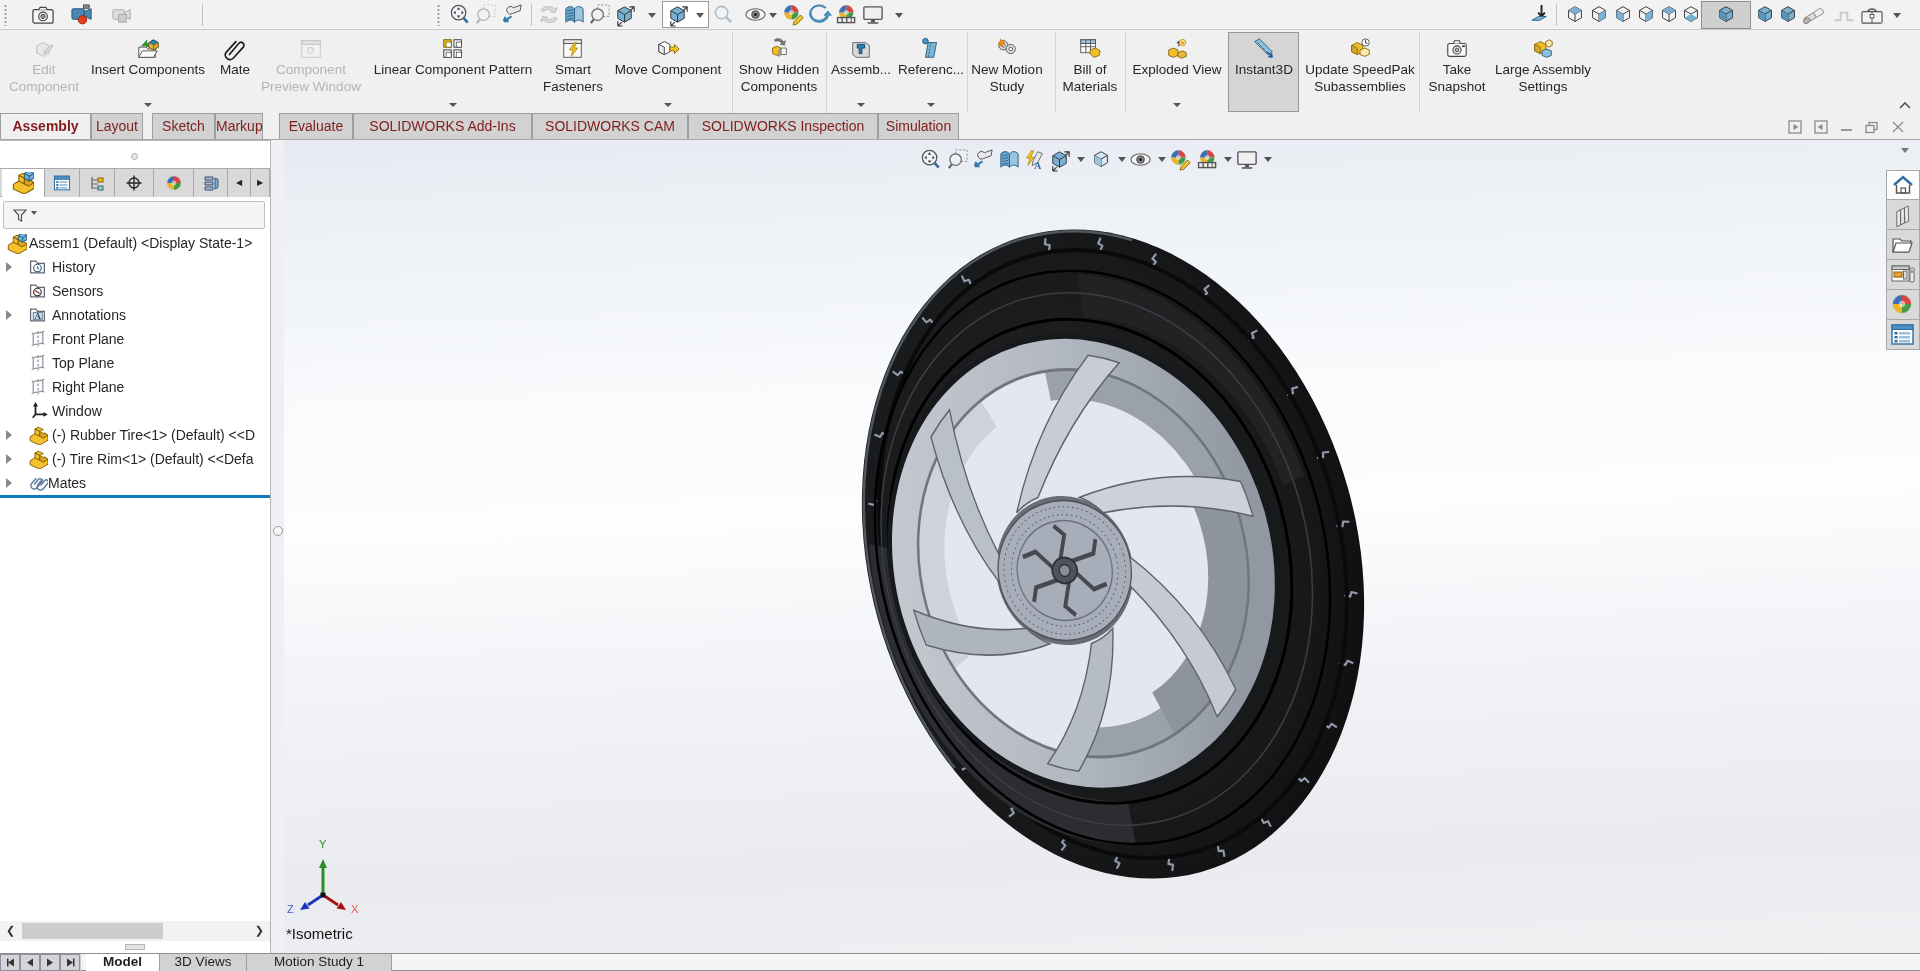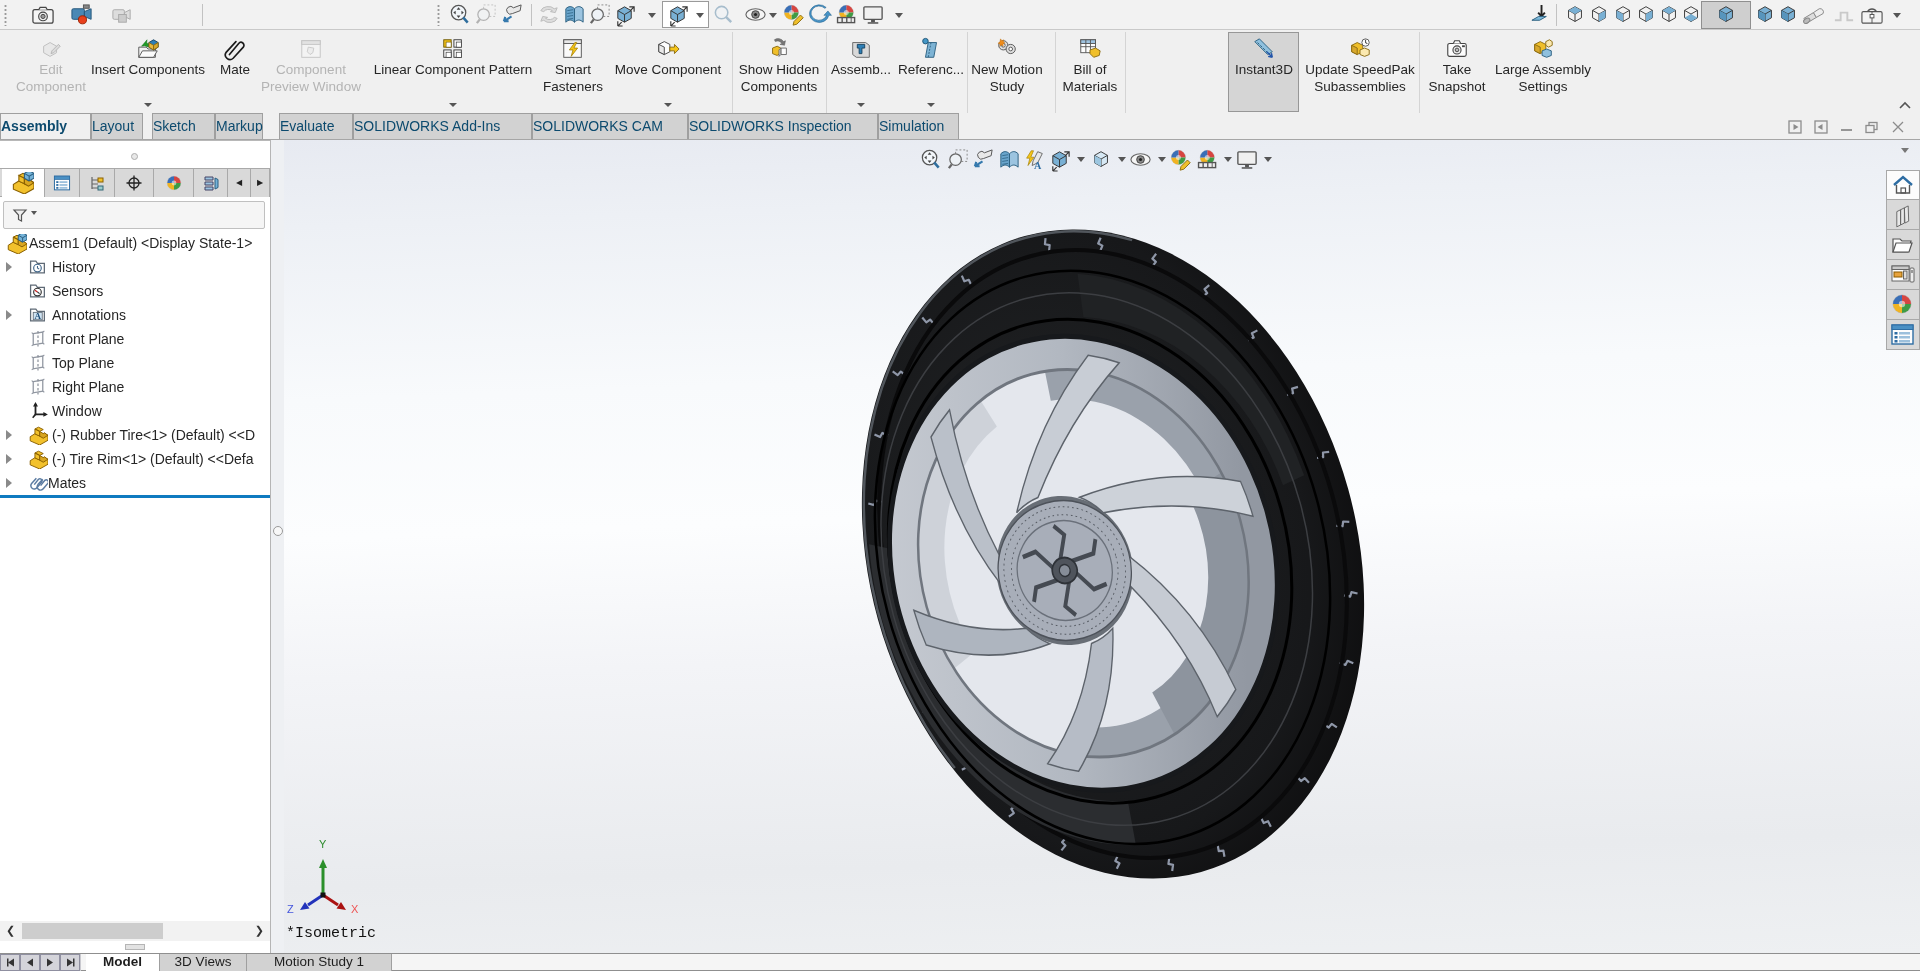--- a/index.html
+++ b/index.html
@@ -28,22 +28,22 @@
 .rbtn .rdd { position:absolute; bottom:5px; left:50%; margin-left:-4px;
   width:0; height:0; border-left:4px solid transparent; border-right:4px solid transparent;
   border-top:4px solid #555; }
 .rsep { position:absolute; top:2px; height:106px; width:1px; background:#d4d4d4; }
 #instbox { position:absolute; left:1228px; top:2px; width:71px; height:80px;
   background:#d5d5d5; border:1px solid #979797; }
 
 
 #tabrow { position:absolute; left:0; top:113px; width:1920px; height:27px;
   background:#f0f0f0; border-bottom:1px solid #a6a6a6; }
-.ctab { position:absolute; top:0; height:26px; line-height:25px; 
-  background:#d2d2d2; border:1px solid #9f9f9f; border-bottom:none; color:#0c4a6e;
+.ctab { position:absolute; top:0; height:26px; line-height:25px; text-align:center;
+  background:#d2d2d2; border:1px solid #9f9f9f; border-bottom:none; color:#7f1d1d;
   font-size:14px; }
 .ctab.active { background:#f0f0f0; font-weight:bold; border-bottom:none; }
 
 
 #leftpanel { position:absolute; left:0; top:140px; width:270px; height:813px; overflow:hidden;
   background:#ffffff; border-top:1px solid #b8b8b8; }
 #lptabs { position:absolute; left:0; top:27px; width:270px; height:29px;
   background:#d9d9d9; border-top:1px solid #a9a9a9; border-bottom:1px solid #a9a9a9; }
 .lptab { position:absolute; top:0; height:28px; width:38px; border-right:1px solid #a9a9a9;
   background:#d9d9d9; }
@@ -76,21 +76,21 @@
 .rtb:first-child { border-top:1px solid #a8a8a8; background:#fcfcfc; }
 .rtb.w { background:#fcfcfc; }
 
 
 #bottombar { position:absolute; left:0; top:953px; width:1920px; height:18px;
   background:#f5f5f5; border-top:1px solid #8f8f8f; border-bottom:1px solid #8f8f8f; }
 .btab { position:absolute; top:0px; height:17px; line-height:16px; text-align:center;
   font-size:13.5px; background:#d2d2d2; border-right:1px solid #9f9f9f; color:#1e1e1e; }
 .btab.active { background:#ffffff; font-weight:bold; }
 #navbtns { position:absolute; left:0; top:0; height:17px; width:81px; background:#c9c9cf; }
-#isolabel { position:absolute; left:286px; top:925px; font-size:15px; color:#111;font-family:Liberation Mono, monospace; }
+#isolabel { position:absolute; left:286px; top:925px; font-size:15px; color:#111; }
 </style>
 </head>
 <body>
 
 <svg width="0" height="0" style="position:absolute">
 <defs>
 <g id="s-mag">
         <circle cx="10" cy="10" r="6.5" fill="#eef4f8" stroke="#3a6f96" stroke-width="1.6"></circle>
         <line x1="14.5" y1="14.5" x2="20" y2="20" stroke="#3a6f96" stroke-width="2.6"></line>
       </g>
@@ -410,21 +410,21 @@
   <div class="rsep" style="left:826px"></div>
   <div class="rsep" style="left:967px"></div>
   <div class="rsep" style="left:1055px"></div>
   <div class="rsep" style="left:1125px"></div>
   <div class="rsep" style="left:1419px"></div>
   <div id="instbox"></div>
   <svg width="14" height="10" viewBox="0 0 14 10" style="position:absolute; left:1898px; top:70px;">
       <path d="M2 8 L7 3 L12 8" fill="none" stroke="#555" stroke-width="1.6"></path>
     </svg>
 
-  <div class="rbtn off" style="left:4px; width:80px;margin-left:7px;">
+  <div class="rbtn off" style="left:4px; width:80px;">
     <svg class="ric" viewBox="0 0 26 26">
         <path d="M5 10 l7-4 7 4 v7 l-7 4 -7-4z" fill="#e8e8e8" stroke="#bdbdbd"></path>
         <path d="M14 15 l7-7 2 2-7 7-3 1z" fill="#dcdcdc" stroke="#b5b5b5"></path>
       </svg>
     <span class="rlb">Edit<br>Component</span>
   </div>
   <div class="rbtn" style="left:88px; width:120px;">
     <svg class="ric" viewBox="0 0 26 26">
         <path d="M3 11 h8 l2 2 h8 v9 H3z" fill="#f2f2f2" stroke="#555"></path>
         <path d="M3 22 l4-7 h16 l-4 7z" fill="#fbfbfb" stroke="#555"></path>
@@ -522,20 +522,31 @@
   <div class="rbtn" style="left:1056px; width:68px;">
     <svg class="ric" viewBox="0 0 26 26">
         <rect x="3" y="3" width="16" height="14" fill="#fdfdfd" stroke="#555"></rect>
         <rect x="3" y="3" width="16" height="4" fill="#9fc3e0" stroke="#555"></rect>
         <line x1="8.5" y1="3" x2="8.5" y2="17" stroke="#555"></line>
         <line x1="13.5" y1="3" x2="13.5" y2="17" stroke="#555"></line>
         <line x1="3" y1="10.5" x2="19" y2="10.5" stroke="#555"></line>
         <path d="M13 14 l6-2 5 3 -1 5 -6 2 -4-4z" fill="#f0bf2a" stroke="#8a6a12"></path>
       </svg>
     <span class="rlb">Bill of<br>Materials</span>
+  </div>
+  <div class="rbtn" style="left:1127px; width:100px;">
+    <svg class="ric" viewBox="0 0 26 26">
+        <path d="M4 14 l5-2 5 2 v6 l-5 2 -5-2z" fill="#f0bf2a" stroke="#8a6a12"></path>
+        <path d="M14 17 l5-2 4 2 v4 l-5 2 -4-2z" fill="#e8b93c" stroke="#8a6a12"></path>
+        <path d="M15 10 v-5 l-2 1.5 M15 5 l2 1.5" fill="none" stroke="#444" stroke-width="1.3"></path>
+        <circle cx="19" cy="6" r="3.4" fill="#fbe9b0" stroke="#c08f00"></circle>
+        <path d="M19 4 l0.7 1.5 1.6 0.1 -1.2 1 0.4 1.6 -1.5-0.9 -1.4 0.9 0.4-1.6 -1.2-1 1.6-0.1z" fill="#f08c1a"></path>
+      </svg>
+    <span class="rlb">Exploded View</span>
+    <span class="rdd"></span>
   </div>
   <div class="rbtn" style="left:1229px; width:70px;">
     <svg class="ric" viewBox="0 0 26 26">
         <path d="M3 5 l5-3 14 14 -5 3z" fill="#8fc0de" stroke="#2b5f80"></path>
         <path d="M6 6 l2 2 M9 9 l2 2 M12 12 l2 2 M15 15 l2 2" stroke="#2b5f80" stroke-width="1"></path>
         <path d="M16 16 l6 6 m0 0 l-1-4.5 m1 4.5 l-4.5-1" fill="none" stroke="#2255aa" stroke-width="1.6"></path>
       </svg>
     <span class="rlb">Instant3D</span>
   </div>
   <div class="rbtn" style="left:1301px; width:118px;">

